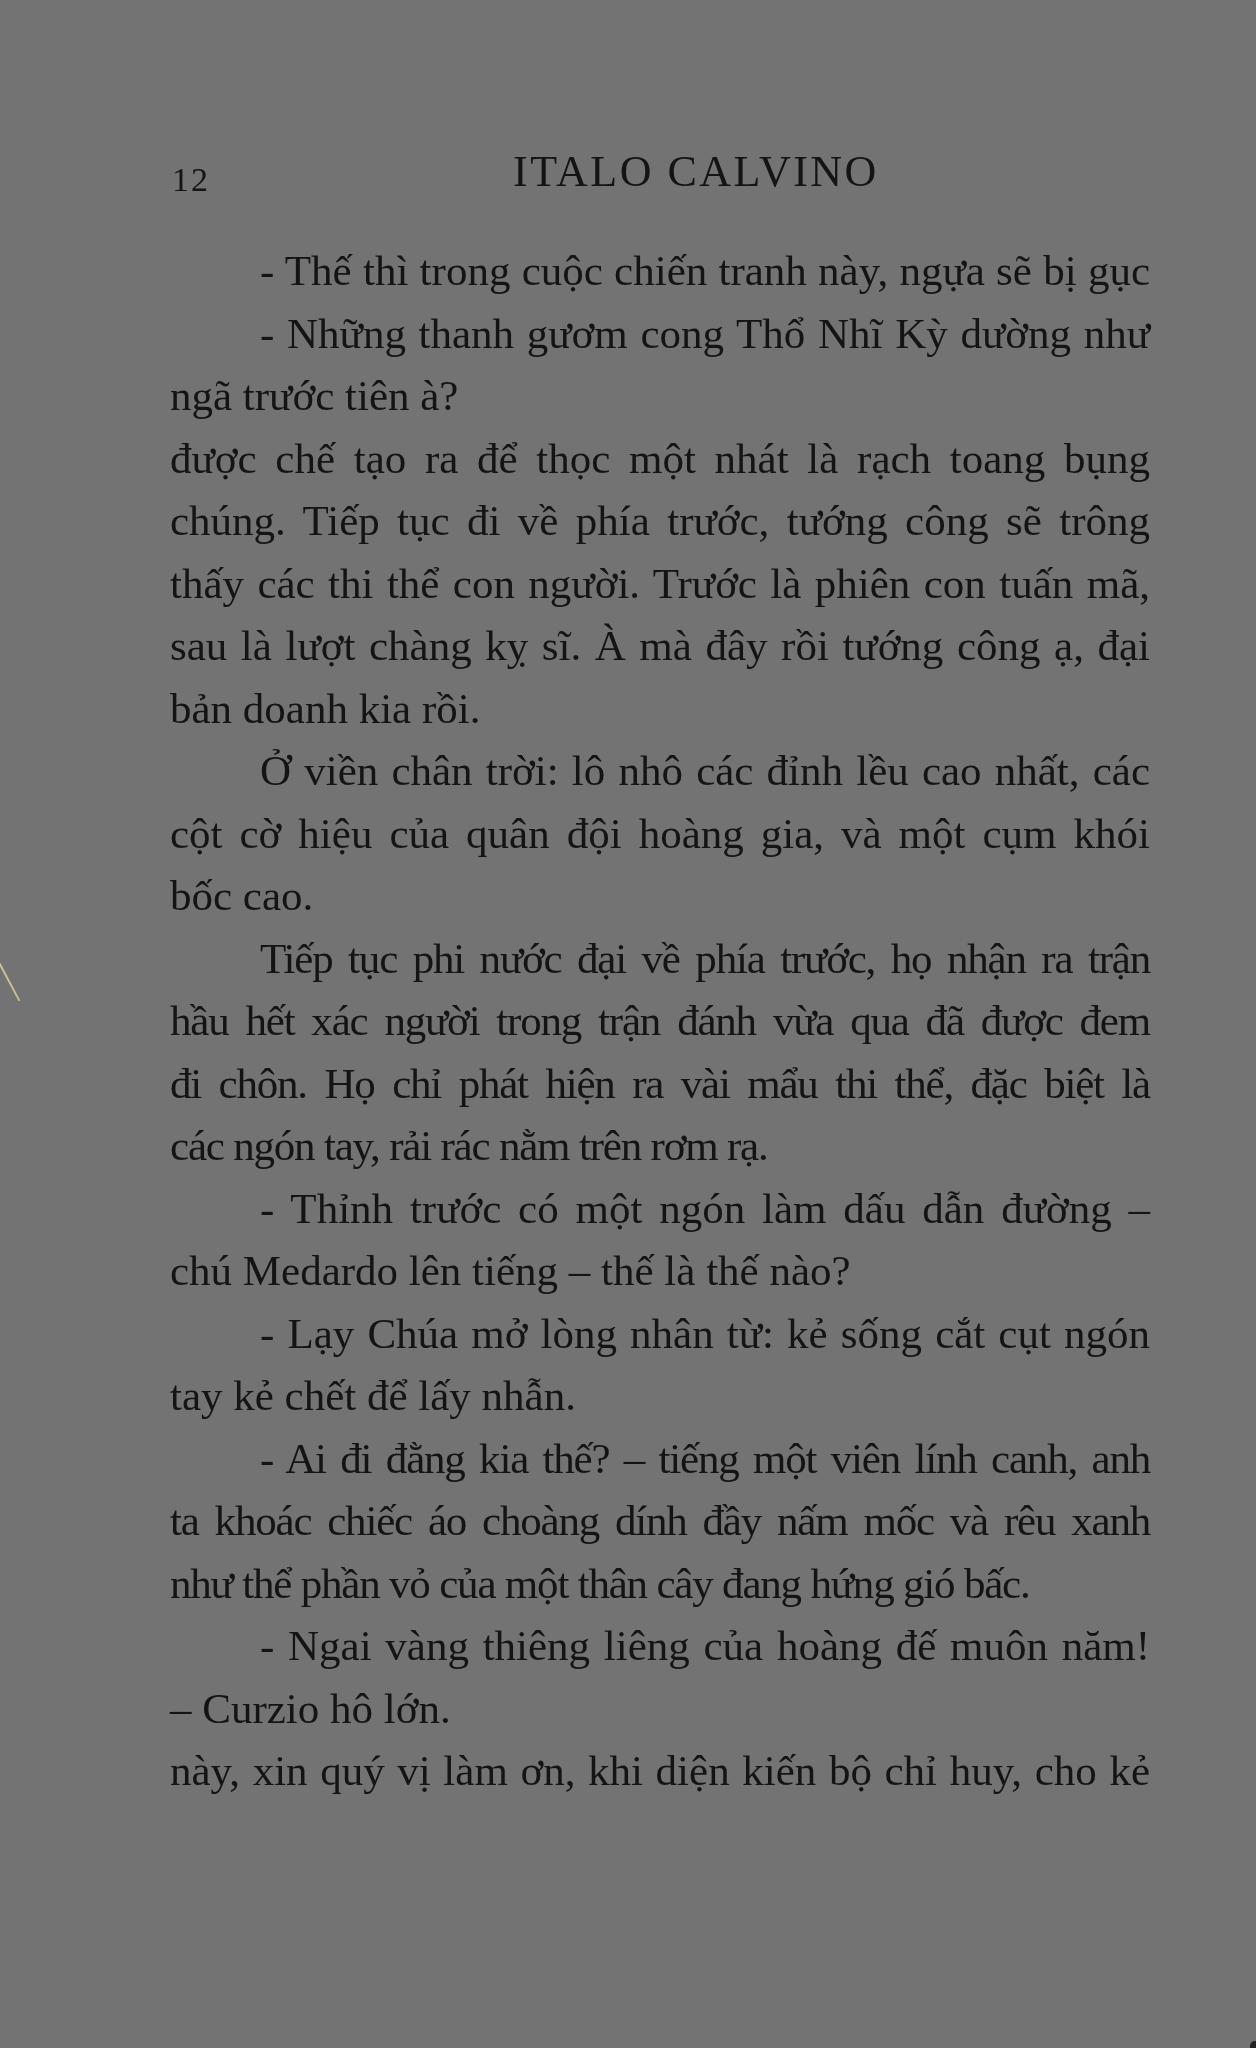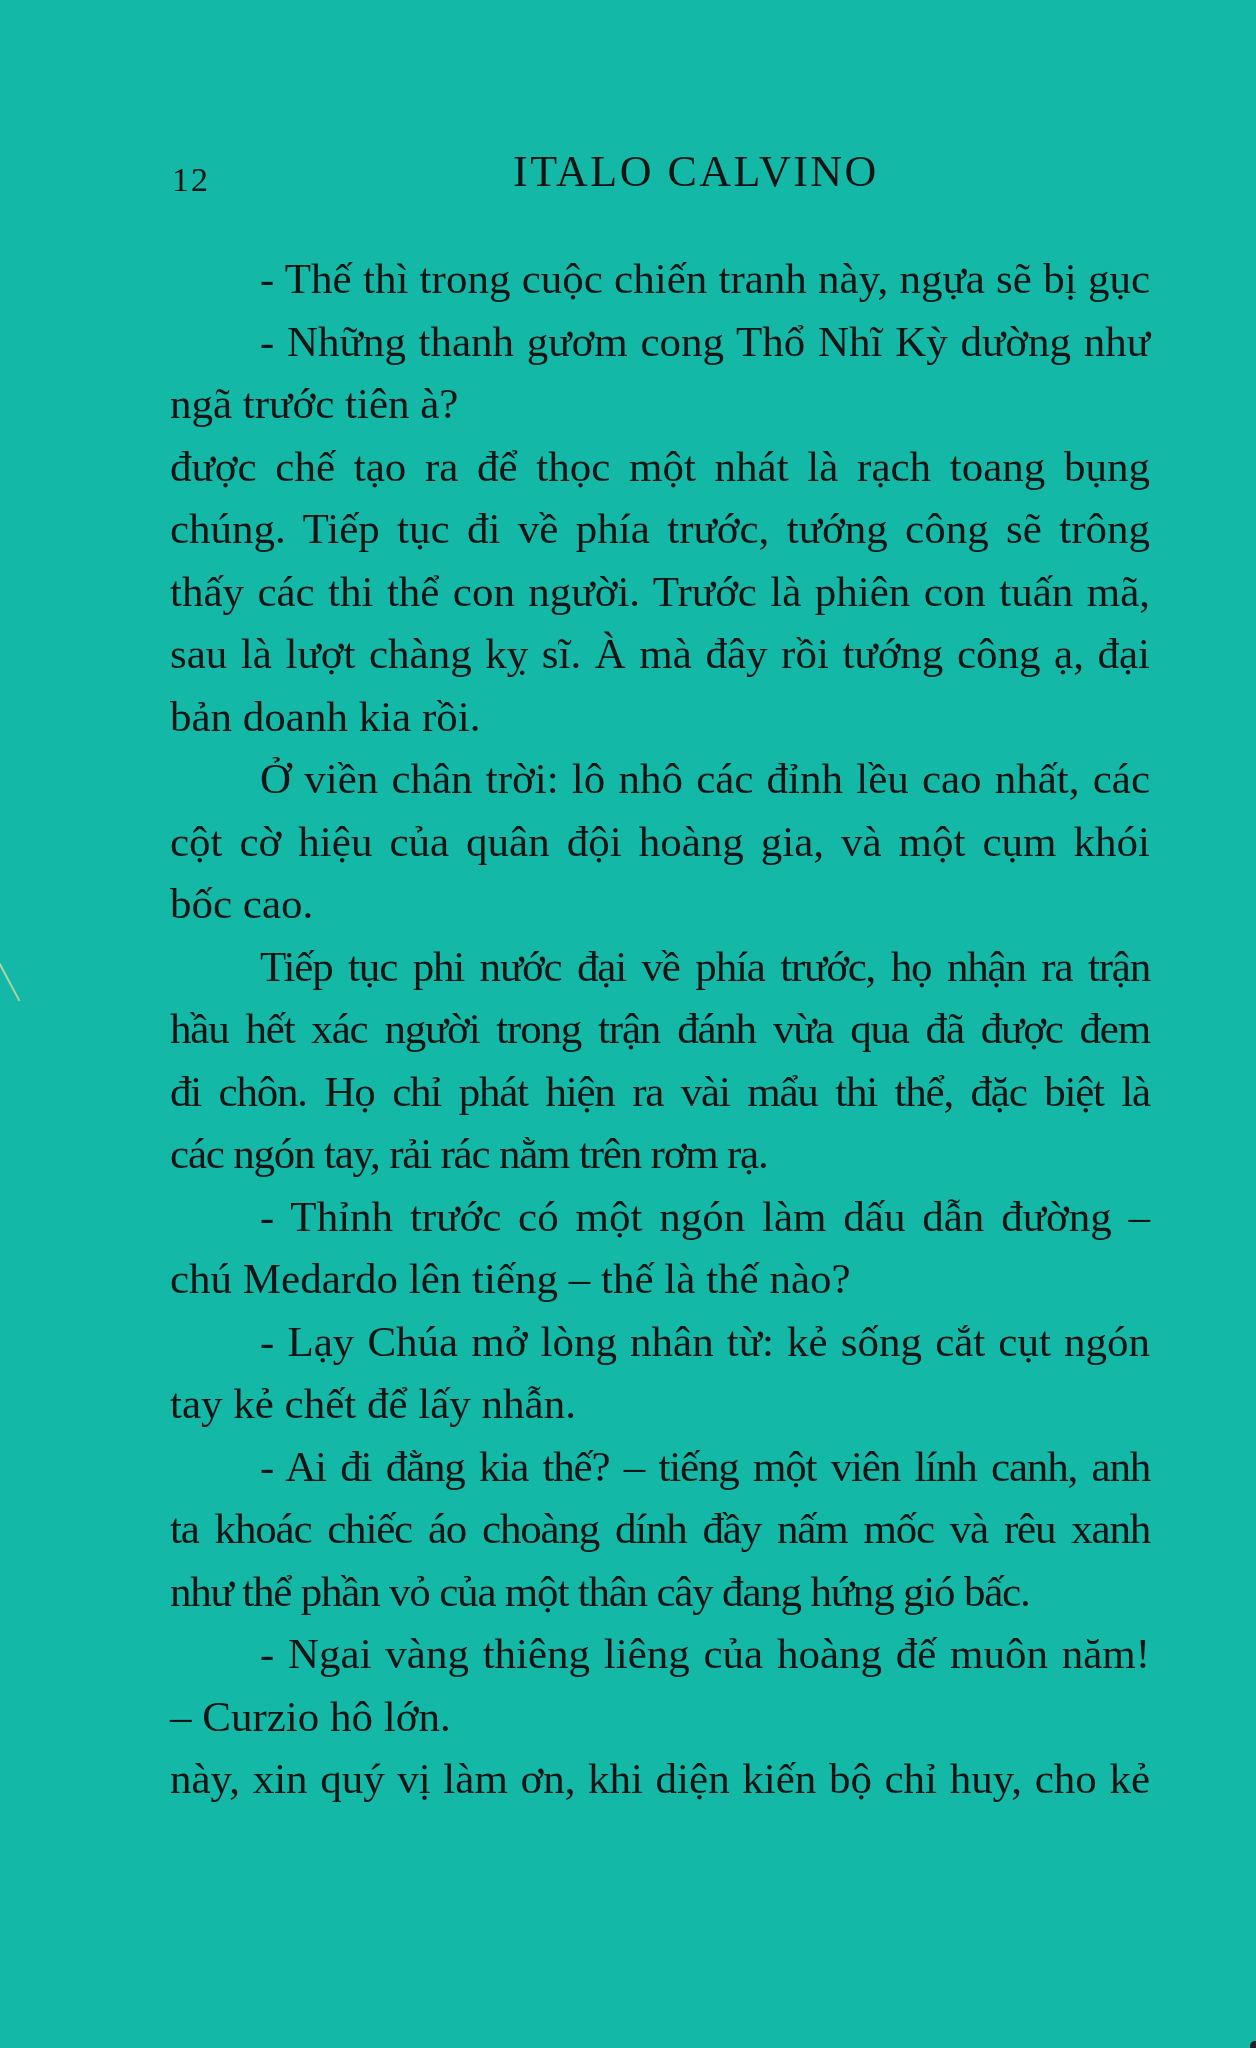--- a/index.html
+++ b/index.html
@@ -12,21 +12,21 @@
     height: 2048px;
     position: relative;
     overflow: hidden;
     font-family: "Liberation Serif", "DejaVu Serif", serif;
     color: #141414;
   }
   .page {
     position: absolute;
     left: 0; top: 0;
     width: 1256px; height: 2048px;
-    background: #14b8a6;
+    background: #737373;
   }
   .running-head {
     position: absolute;
     top: 150px;
     left: 170px;
     width: 980px;
     height: 44px;
   }
   .page-number {
     position: absolute;
@@ -43,21 +43,20 @@
     font-size: 44px;
     line-height: 40px;
     letter-spacing: 2.5px;
     text-transform: uppercase;
   }
   .body-text {
     position: absolute;
     left: 170px;
     top: 240px;
     width: 980px;
-    margin-top: 8px;
   }
   .line {
     height: 62.5px;
     line-height: 62.5px;
     font-size: 43px;
     white-space: nowrap;
     overflow: visible;
     text-align: justify;
     text-align-last: justify;
     word-spacing: 0px;

